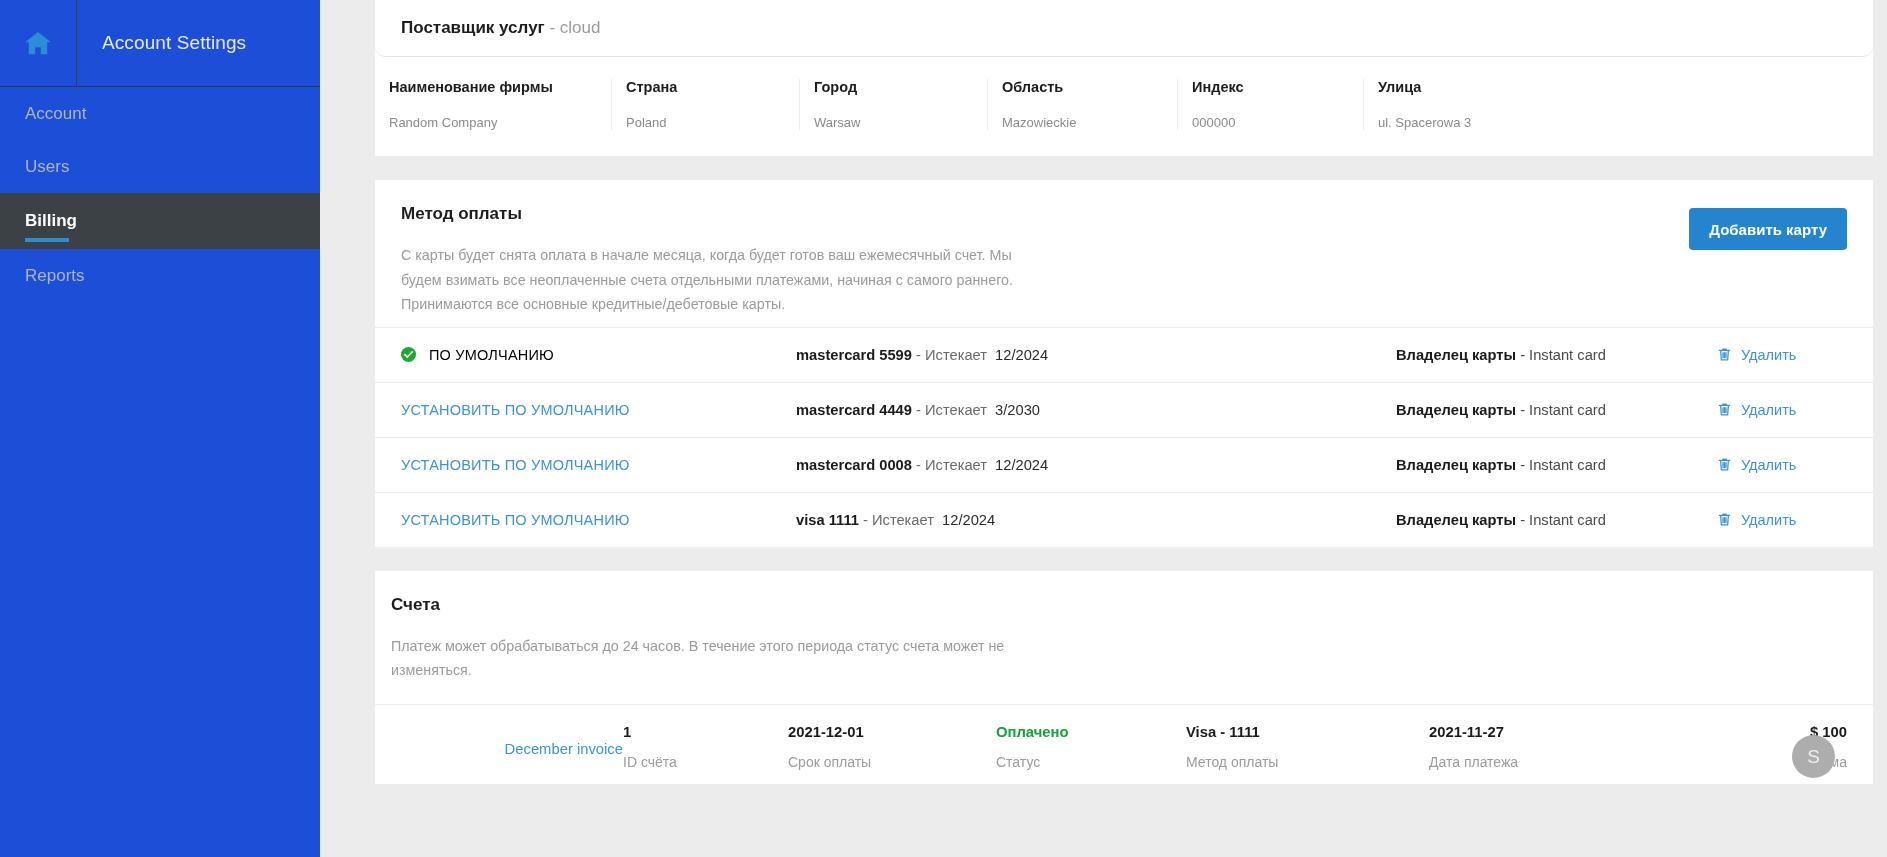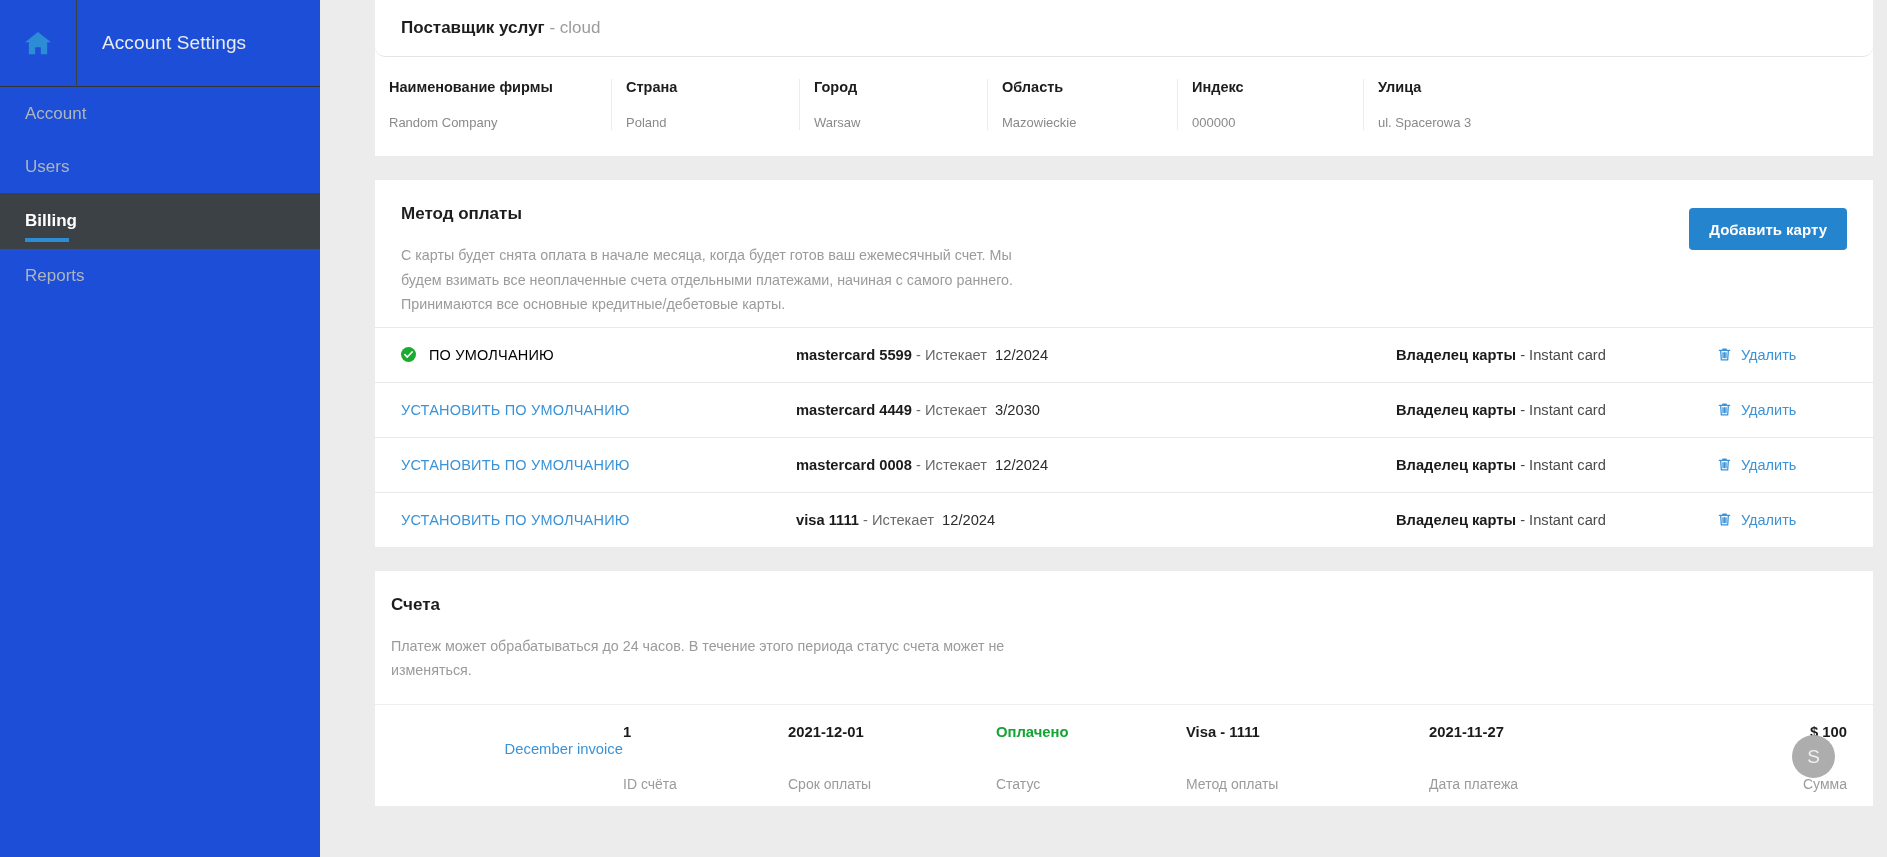--- a/index.html
+++ b/index.html
@@ -161,21 +161,21 @@
   }
   .inv-row {
     display: flex; align-items: flex-start;
     border-top: 1px solid #eeeeee;
     padding: 19px 26px 14px 26px;
     margin-top: 17px;
   }
   .inv-cell { display: flex; flex-direction: column; }
   .inv-val { font-size: 14.8px; font-weight: 700; color: #1b1b1b; }
   .inv-val.paid { color: #14a335; }
-  .inv-sub { font-size: 14px; color: #9b9b9b; margin-top: 36px; }
+  .inv-sub { font-size: 14px; color: #9b9b9b; margin-top: 14px; }
   .inv-name {
     color: #3a93d8; font-size: 14.8px; cursor: pointer;
     margin-top: 17px;
     text-align: right;
   }
   .ic-name { width: 222px; }
   .ic-id { width: 165px; }
   .ic-due { width: 208px; }
   .ic-status { width: 190px; }
   .ic-method { width: 243px; }

